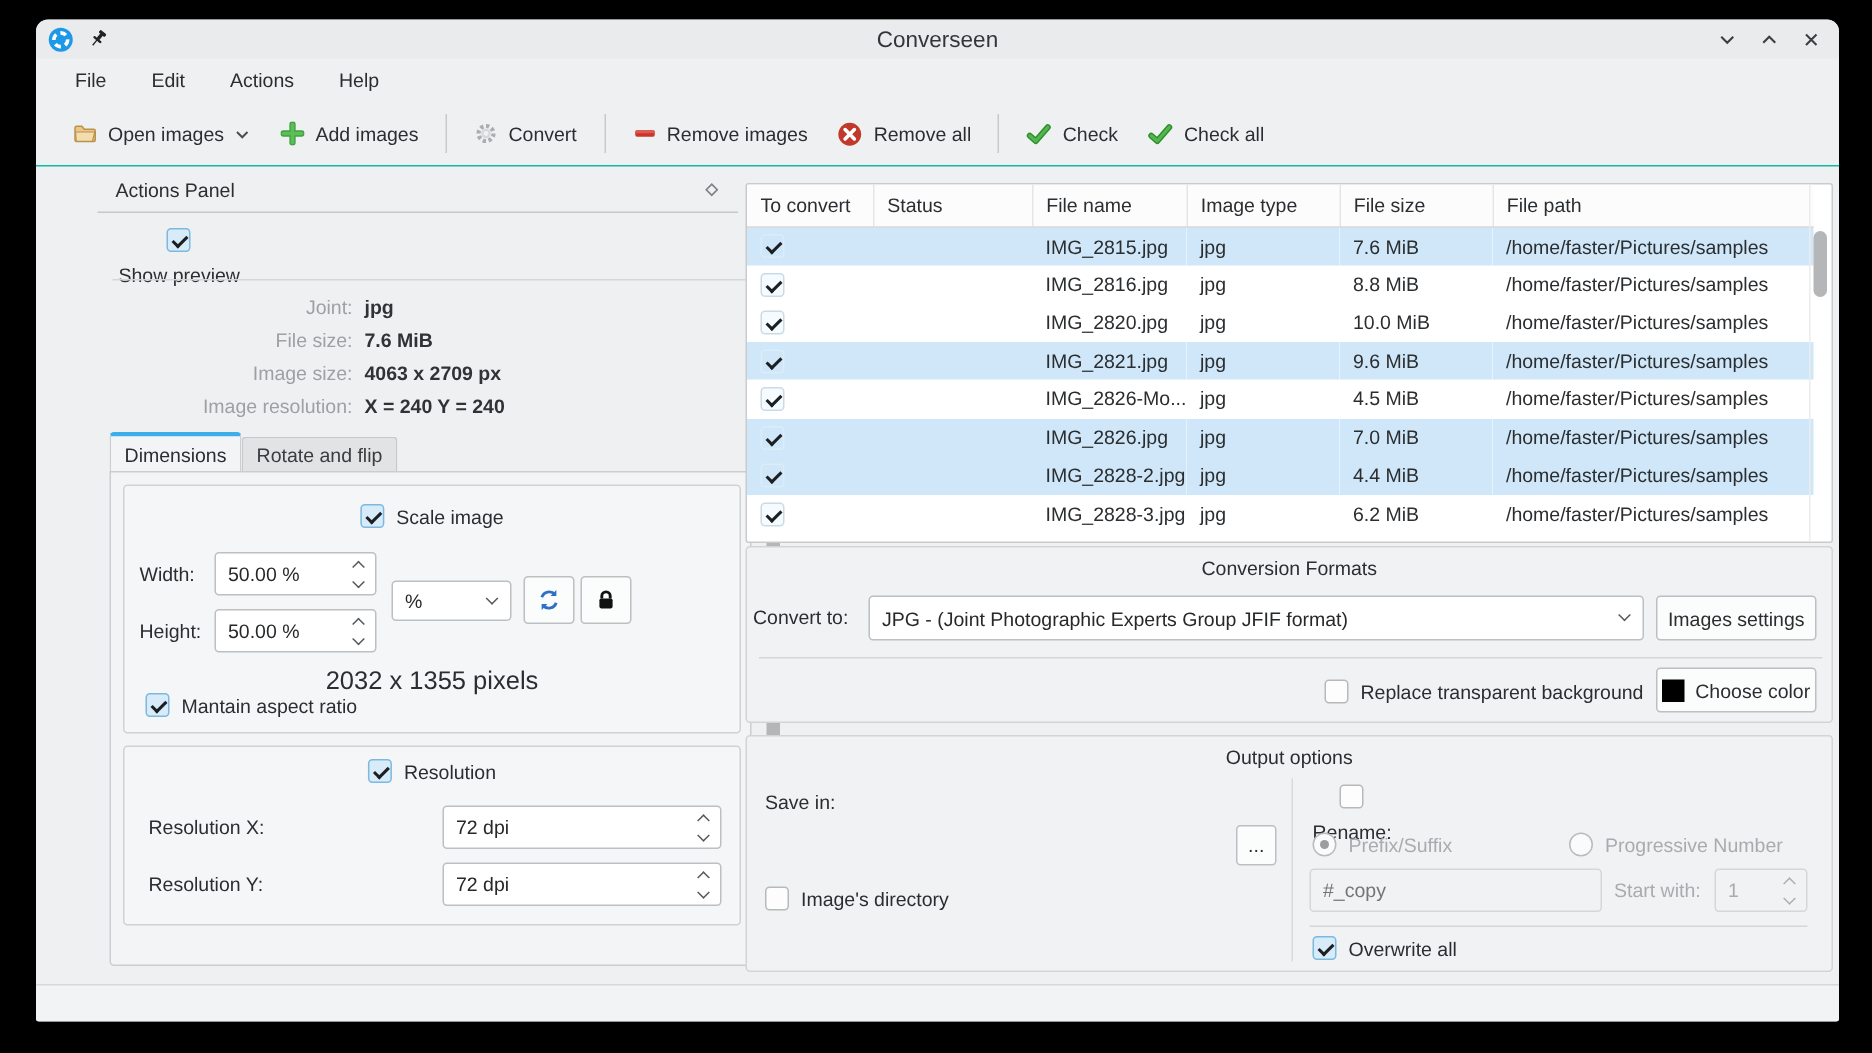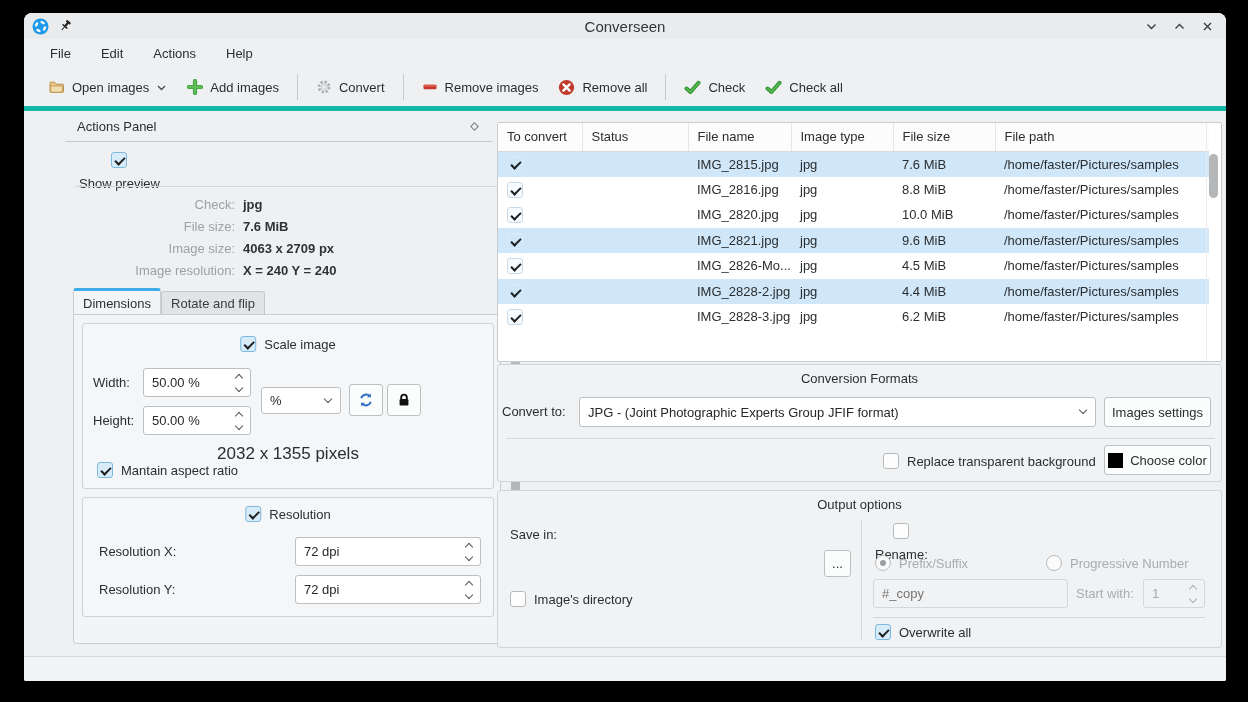--- a/index.html
+++ b/index.html
@@ -11,21 +11,21 @@
   .titlebar { position:relative; height:26px; background:#e9ebec; display:flex; align-items:center; padding:0 8px; }
   .titlebar .title { position:absolute; left:0; right:0; text-align:center; font-size:15px; color:#31363b; }
   .tb-ico { margin-right:10px; display:flex; align-items:center; }
   .winbtns { position:absolute; right:10px; top:0; height:26px; display:flex; align-items:center; gap:10px; }
   .winbtn { width:18px; height:18px; display:flex; align-items:center; justify-content:center; cursor:default; }
 
   
   .menubar { height:29px; display:flex; align-items:center; padding:0 26px; gap:30px; font-size:13px; color:#2b2e31; }
 
   
-  .toolbar { height:43px; display:flex; align-items:center; padding:0 14px; border-bottom:5px solid #14b8a6; }
+  .toolbar { height:43px; display:flex; align-items:center; padding:0 14px; border-bottom:1px solid #14b8a6; }
   .tbtn { display:flex; align-items:center; gap:7px; font-size:13px; color:#2b2e31; padding:6px 10px; border-radius:3px; }
   .tsep { width:1px; height:26px; background:#c7c9cb; margin:0 8px; }
 
   
   .content { position:relative; height:545px; }
 
   
   .dock { position:absolute; left:0; top:0; width:468px; height:545px;padding-left:41px; }
   .dock-header { position:relative; height:31px; border-bottom:1px solid #c6c8ca; display:flex; align-items:center; padding:0 12px; font-size:13px; color:#2b2e31; }
   .dock-float { position:absolute; right:12px; top:9px; }
@@ -215,21 +215,21 @@
         </span>
       </div>
       <div class="dock-body">
         <div class="cbrow" style="position:absolute;left:14px;top:10px;flex-direction:column;">
           <span class="cb on"></span>
           <span>Show preview</span>
         </div>
         <div class="sep-h" style="left:10px; top:44px; width:424px;"></div>
 
         <div class="info-grid">
-          <span class="lab">Check:</span>
+          <span class="lab">Joint:</span>
           <span class="val">jpg</span>
           <span class="lab">File size:</span>
           <span class="val">7.6 MiB</span>
           <span class="lab">Image size:</span>
           <span class="val">4063 x 2709 px</span>
           <span class="lab">Image resolution:</span>
           <span class="val">X = 240 Y = 240</span>
         </div>
 
         <div class="tab active">Dimensions</div>
@@ -368,20 +368,28 @@
                 <td><span class="row-cb"></span></td>
                 <td></td>
                 <td>IMG_2826-Mo...</td>
                 <td>jpg</td>
                 <td>4.5 MiB</td>
                 <td>/home/faster/Pictures/samples</td>
               </tr>
               <tr class="sel">
                 <td><span class="row-cb"></span></td>
                 <td></td>
+                <td>IMG_2826.jpg</td>
+                <td>jpg</td>
+                <td>7.0 MiB</td>
+                <td>/home/faster/Pictures/samples</td>
+              </tr>
+              <tr class="sel">
+                <td><span class="row-cb"></span></td>
+                <td></td>
                 <td>IMG_2828-2.jpg</td>
                 <td>jpg</td>
                 <td>4.4 MiB</td>
                 <td>/home/faster/Pictures/samples</td>
               </tr>
               <tr>
                 <td><span class="row-cb"></span></td>
                 <td></td>
                 <td>IMG_2828-3.jpg</td>
                 <td>jpg</td>

